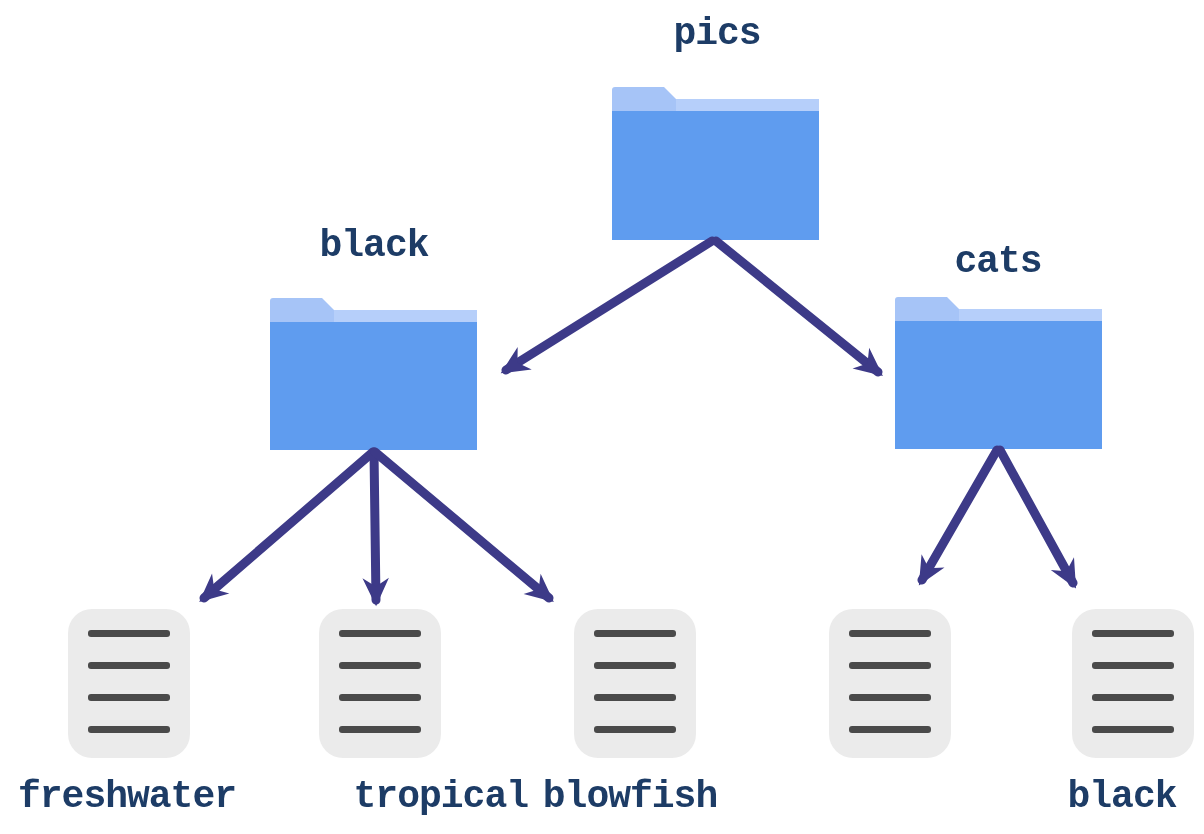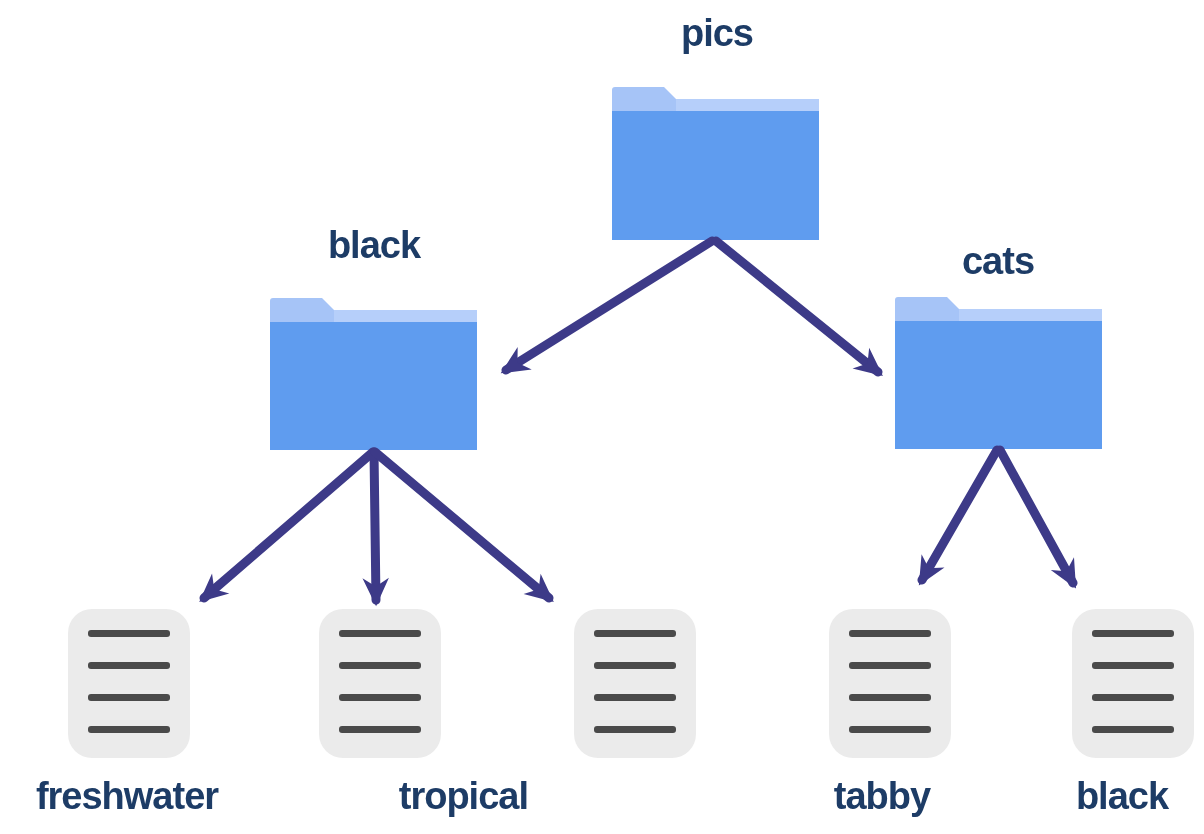--- a/index.html
+++ b/index.html
@@ -1,21 +1,21 @@
 <!DOCTYPE html>
 <html><head>
 <meta charset="utf-8">
 <style>
   html,body{margin:0;padding:0;background:#ffffff;}
   #canvas{
     position:relative;
     width:1204px;height:834px;
     background:#ffffff;
     overflow:hidden;
-    font-family:Liberation Sans, sans-serif;
+    font-family:Liberation Mono, monospace;
   }
   .node-label{
     position:absolute;
     width:300px;
     text-align:center;
     font-size:38px;
     font-weight:bold;
     color:#1d3c66;
     letter-spacing:-1px;
     white-space:nowrap;
@@ -101,21 +101,21 @@
       <rect x="0" y="0" width="122" height="149" rx="24" fill="#ebebeb"></rect>
       <rect x="20" y="21" width="82" height="7" rx="3" fill="#4a4a4a"></rect>
       <rect x="20" y="53" width="82" height="7" rx="3" fill="#4a4a4a"></rect>
       <rect x="20" y="85" width="82" height="7" rx="3" fill="#4a4a4a"></rect>
       <rect x="20" y="117" width="82" height="7" rx="3" fill="#4a4a4a"></rect>
     </svg>
   </div>
 
   <div class="node-label" style="left:-23px;top:775px;">freshwater</div>
   <div class="node-label" style="left:228px;top:775px;text-align:right;">tropical</div>
-  <div class="node-label" style="left:732px;top:775px;">tabby</div>
+  <div class="node-label" style="left:480px;top:775px;">blowfish</div>
   <div class="node-label" style="left:972px;top:775px;">black</div>
 
   <svg id="arrow-layer" width="1204" height="834" viewBox="0 0 1204 834">
     <defs>
       <marker id="ah" viewBox="0 0 10 10" refX="7.5" refY="5" markerWidth="3.5" markerHeight="3.5" orient="auto-start-reverse">
         <path d="M0.5,0.8 L9.5,5 L0.5,9.2 L3.2,5 Z" fill="#3d3a88"></path>
       </marker>
     </defs>
     <path d="M712,241 L506,370" stroke-width="9" fill="none" stroke-linecap="round" marker-end="url(#ah)" stroke="#3d3a88"></path>
     <path d="M716,241 L878,372" stroke-width="9" fill="none" stroke-linecap="round" marker-end="url(#ah)" stroke="#3d3a88"></path>

